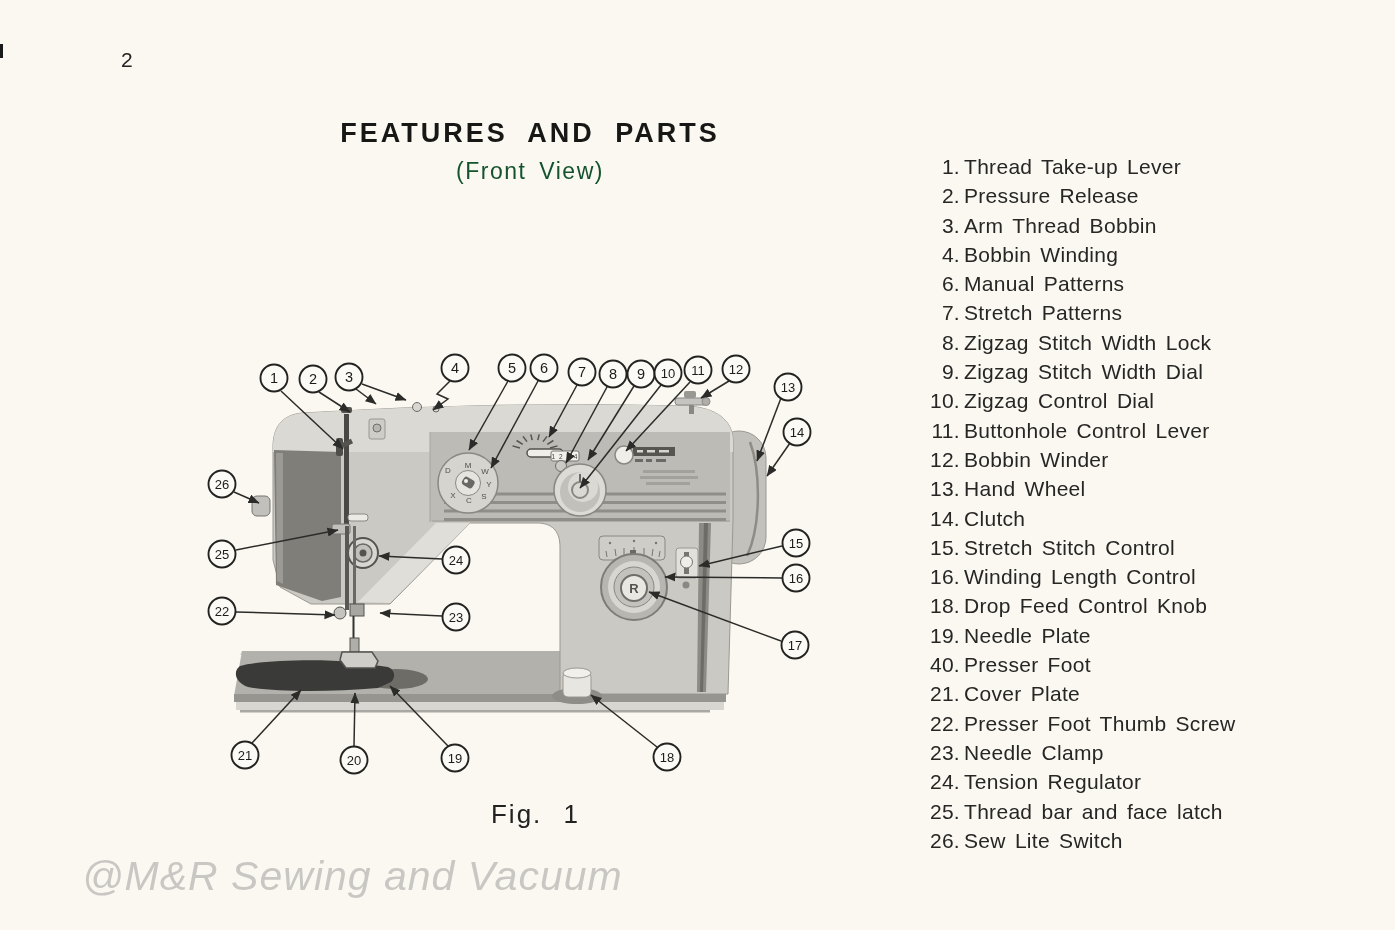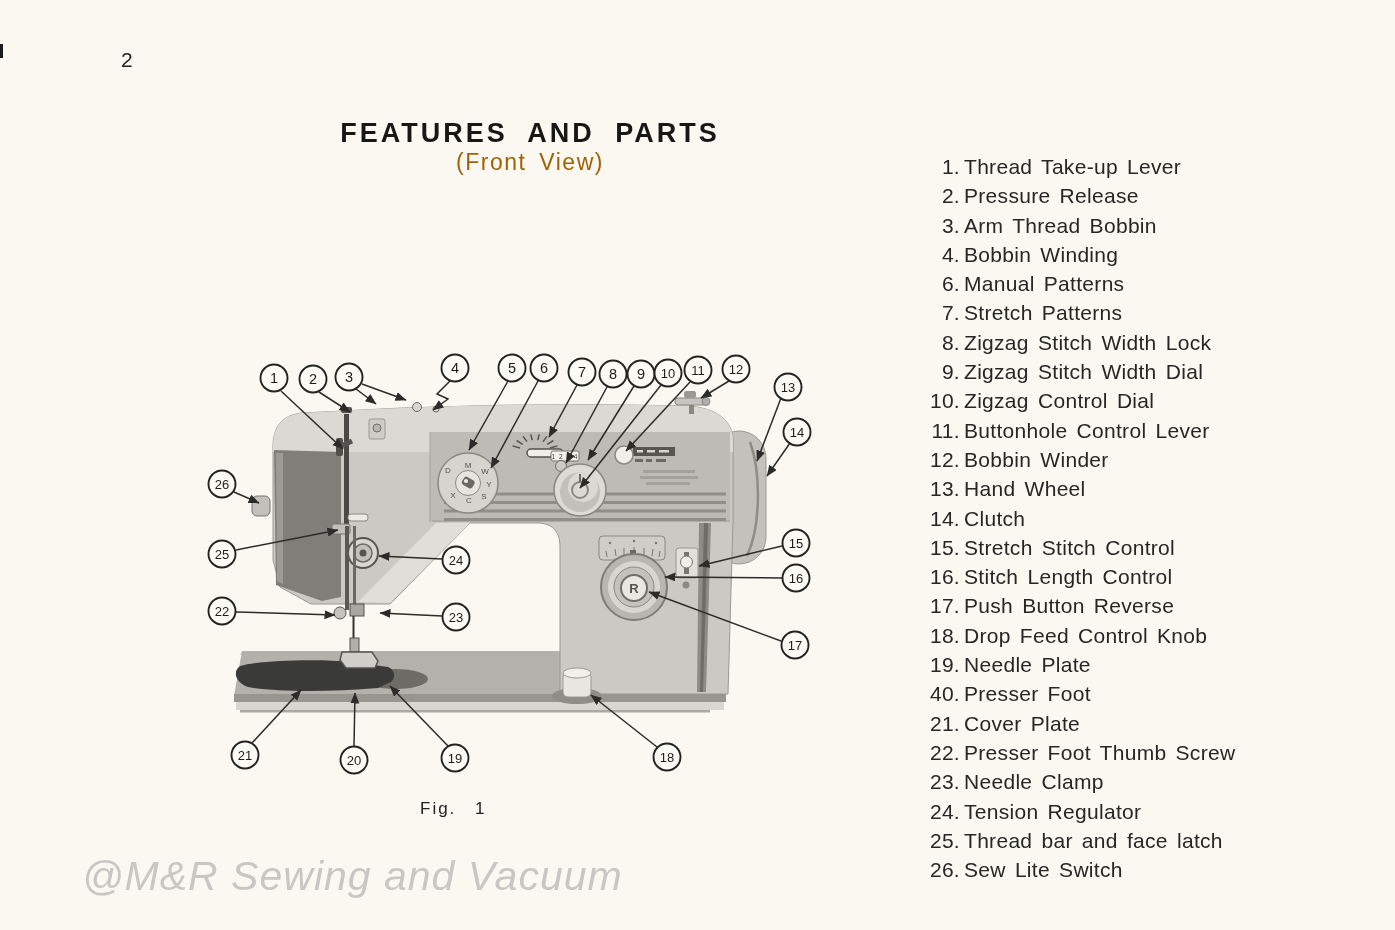--- a/index.html
+++ b/index.html
@@ -6,24 +6,24 @@
   body{
     width:1395px;height:930px;position:relative;overflow:hidden;
     background:#fbf8f1;
     font-family:"Liberation Sans", sans-serif;
     color:#2a2a28;
   }
   .edge-mark{position:absolute;left:0;top:44px;width:3px;height:14px;background:#1a1a1a;}
   .page-number{position:absolute;left:121px;top:48px;font-size:21px;color:#222;}
   .header{position:absolute;left:230px;top:118px;width:600px;text-align:center;}
   .title{font-size:27px;font-weight:bold;letter-spacing:3px;word-spacing:10px;color:#171716;}
-  .subtitle{margin-top:0;font-size:23px;letter-spacing:1.5px;word-spacing:5px;color:#a16207;}
+  .subtitle{margin-top:9px;font-size:23px;letter-spacing:1.5px;word-spacing:5px;color:#14532d;}
   .figure{position:absolute;left:170px;top:340px;width:680px;height:460px;}
-  .fig-caption{position:absolute;left:420px;top:799px;width:160px;text-align:left;
-    font-size:17px;letter-spacing:2px;word-spacing:12px;color:#222;}
+  .fig-caption{position:absolute;left:420px;top:799px;width:160px;text-align:right;
+    font-size:26px;letter-spacing:2px;word-spacing:12px;color:#222;}
   .parts-list{position:absolute;left:920px;top:152px;font-size:21px;line-height:29.3px;
     letter-spacing:0.3px;word-spacing:3px;white-space:nowrap;color:#262625;}
   .parts-list .row{height:29.3px;}
   .parts-list .num{display:inline-block;width:40px;text-align:right;}
   .parts-list .lbl{margin-left:4px;}
   .watermark{position:absolute;left:82px;top:853px;font-size:41px;font-style:italic;
     letter-spacing:1px;color:#c9c7c3;}
   svg text{font-family:"Liberation Sans", sans-serif;}
   .leader{fill:none;stroke:#2b2b29;stroke-width:1.5;}
   .callout-circle{fill:#fcfaf4;stroke:#222220;stroke-width:1.9;}
@@ -311,22 +311,21 @@
       <div class="row"><span class="num">6.</span><span class="lbl">Manual Patterns</span></div>
       <div class="row"><span class="num">7.</span><span class="lbl">Stretch Patterns</span></div>
       <div class="row"><span class="num">8.</span><span class="lbl">Zigzag Stitch Width Lock</span></div>
       <div class="row"><span class="num">9.</span><span class="lbl">Zigzag Stitch Width Dial</span></div>
       <div class="row"><span class="num">10.</span><span class="lbl">Zigzag Control Dial</span></div>
       <div class="row"><span class="num">11.</span><span class="lbl">Buttonhole Control Lever</span></div>
       <div class="row"><span class="num">12.</span><span class="lbl">Bobbin Winder</span></div>
       <div class="row"><span class="num">13.</span><span class="lbl">Hand Wheel</span></div>
       <div class="row"><span class="num">14.</span><span class="lbl">Clutch</span></div>
       <div class="row"><span class="num">15.</span><span class="lbl">Stretch Stitch Control</span></div>
-      <div class="row"><span class="num">16.</span><span class="lbl">Stitch Length Control</span></div>
-      <div class="row"><span class="num">17.</span><span class="lbl">Push Button Reverse</span></div>
+      <div class="row"><span class="num">16.</span><span class="lbl">Winding Length Control</span></div>
       <div class="row"><span class="num">18.</span><span class="lbl">Drop Feed Control Knob</span></div>
       <div class="row"><span class="num">19.</span><span class="lbl">Needle Plate</span></div>
       <div class="row"><span class="num">40.</span><span class="lbl">Presser Foot</span></div>
       <div class="row"><span class="num">21.</span><span class="lbl">Cover Plate</span></div>
       <div class="row"><span class="num">22.</span><span class="lbl">Presser Foot Thumb Screw</span></div>
       <div class="row"><span class="num">23.</span><span class="lbl">Needle Clamp</span></div>
       <div class="row"><span class="num">24.</span><span class="lbl">Tension Regulator</span></div>
       <div class="row"><span class="num">25.</span><span class="lbl">Thread bar and face latch</span></div>
       <div class="row"><span class="num">26.</span><span class="lbl">Sew Lite Switch</span></div>
     </div>

